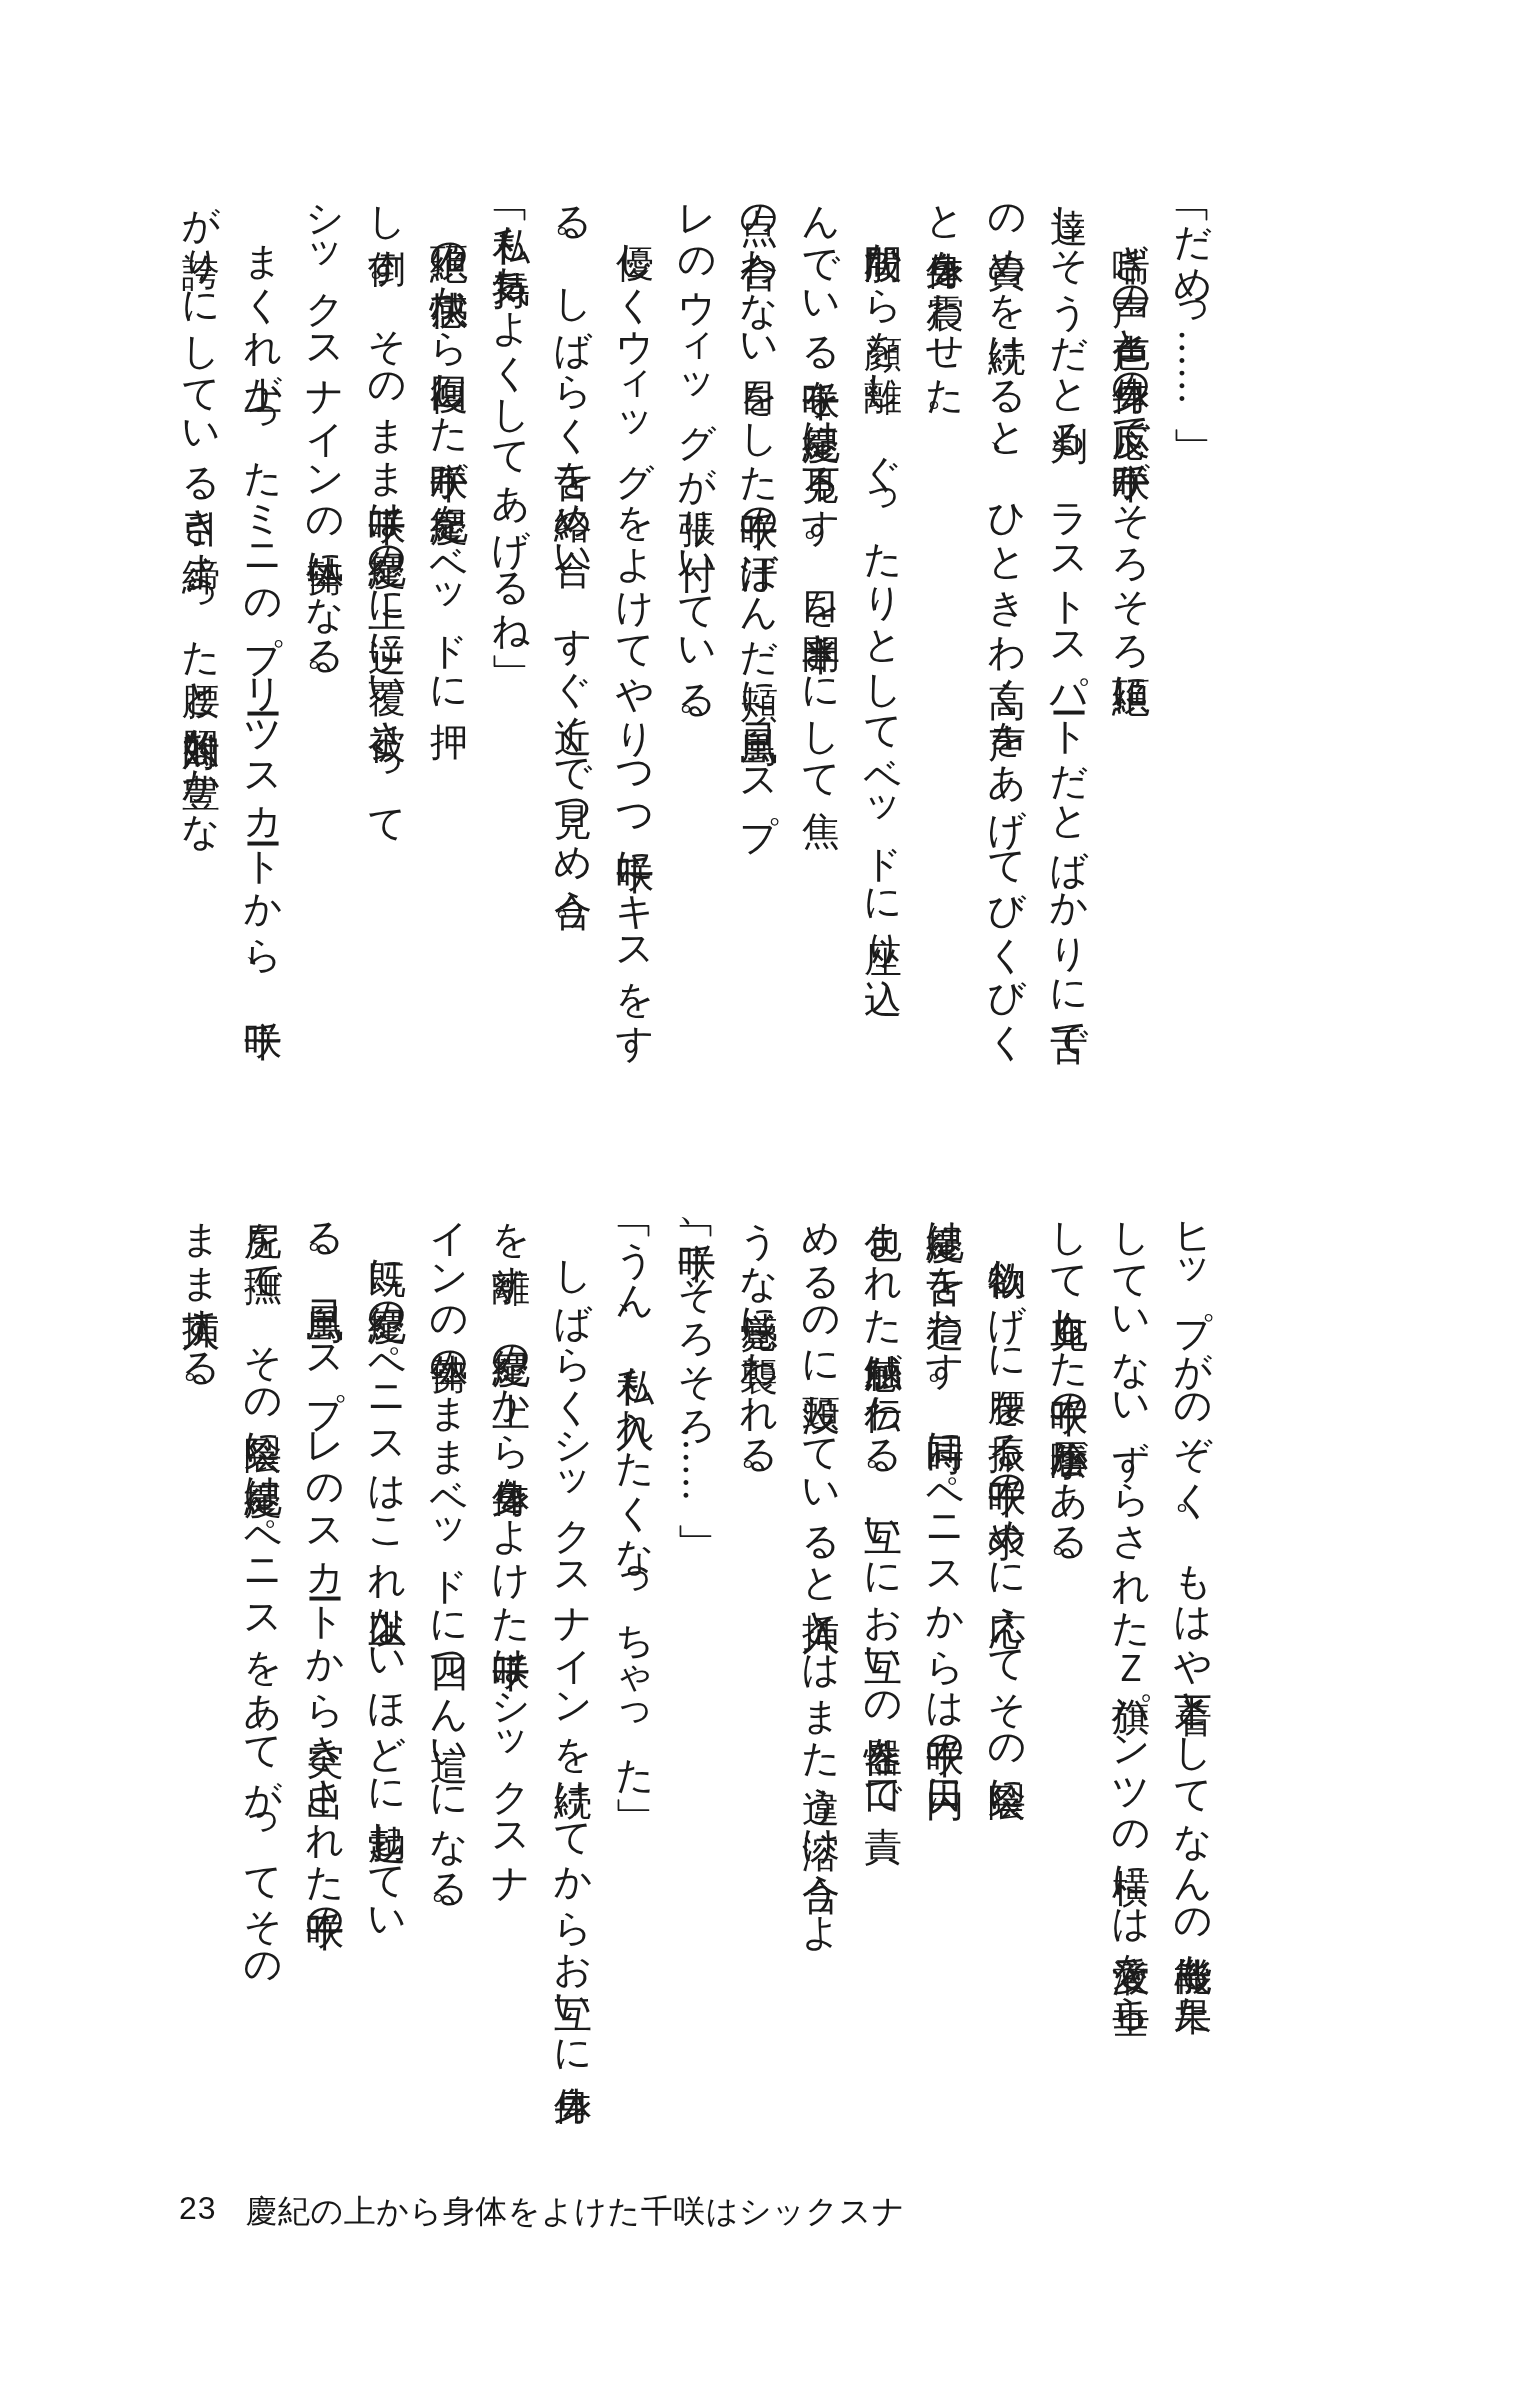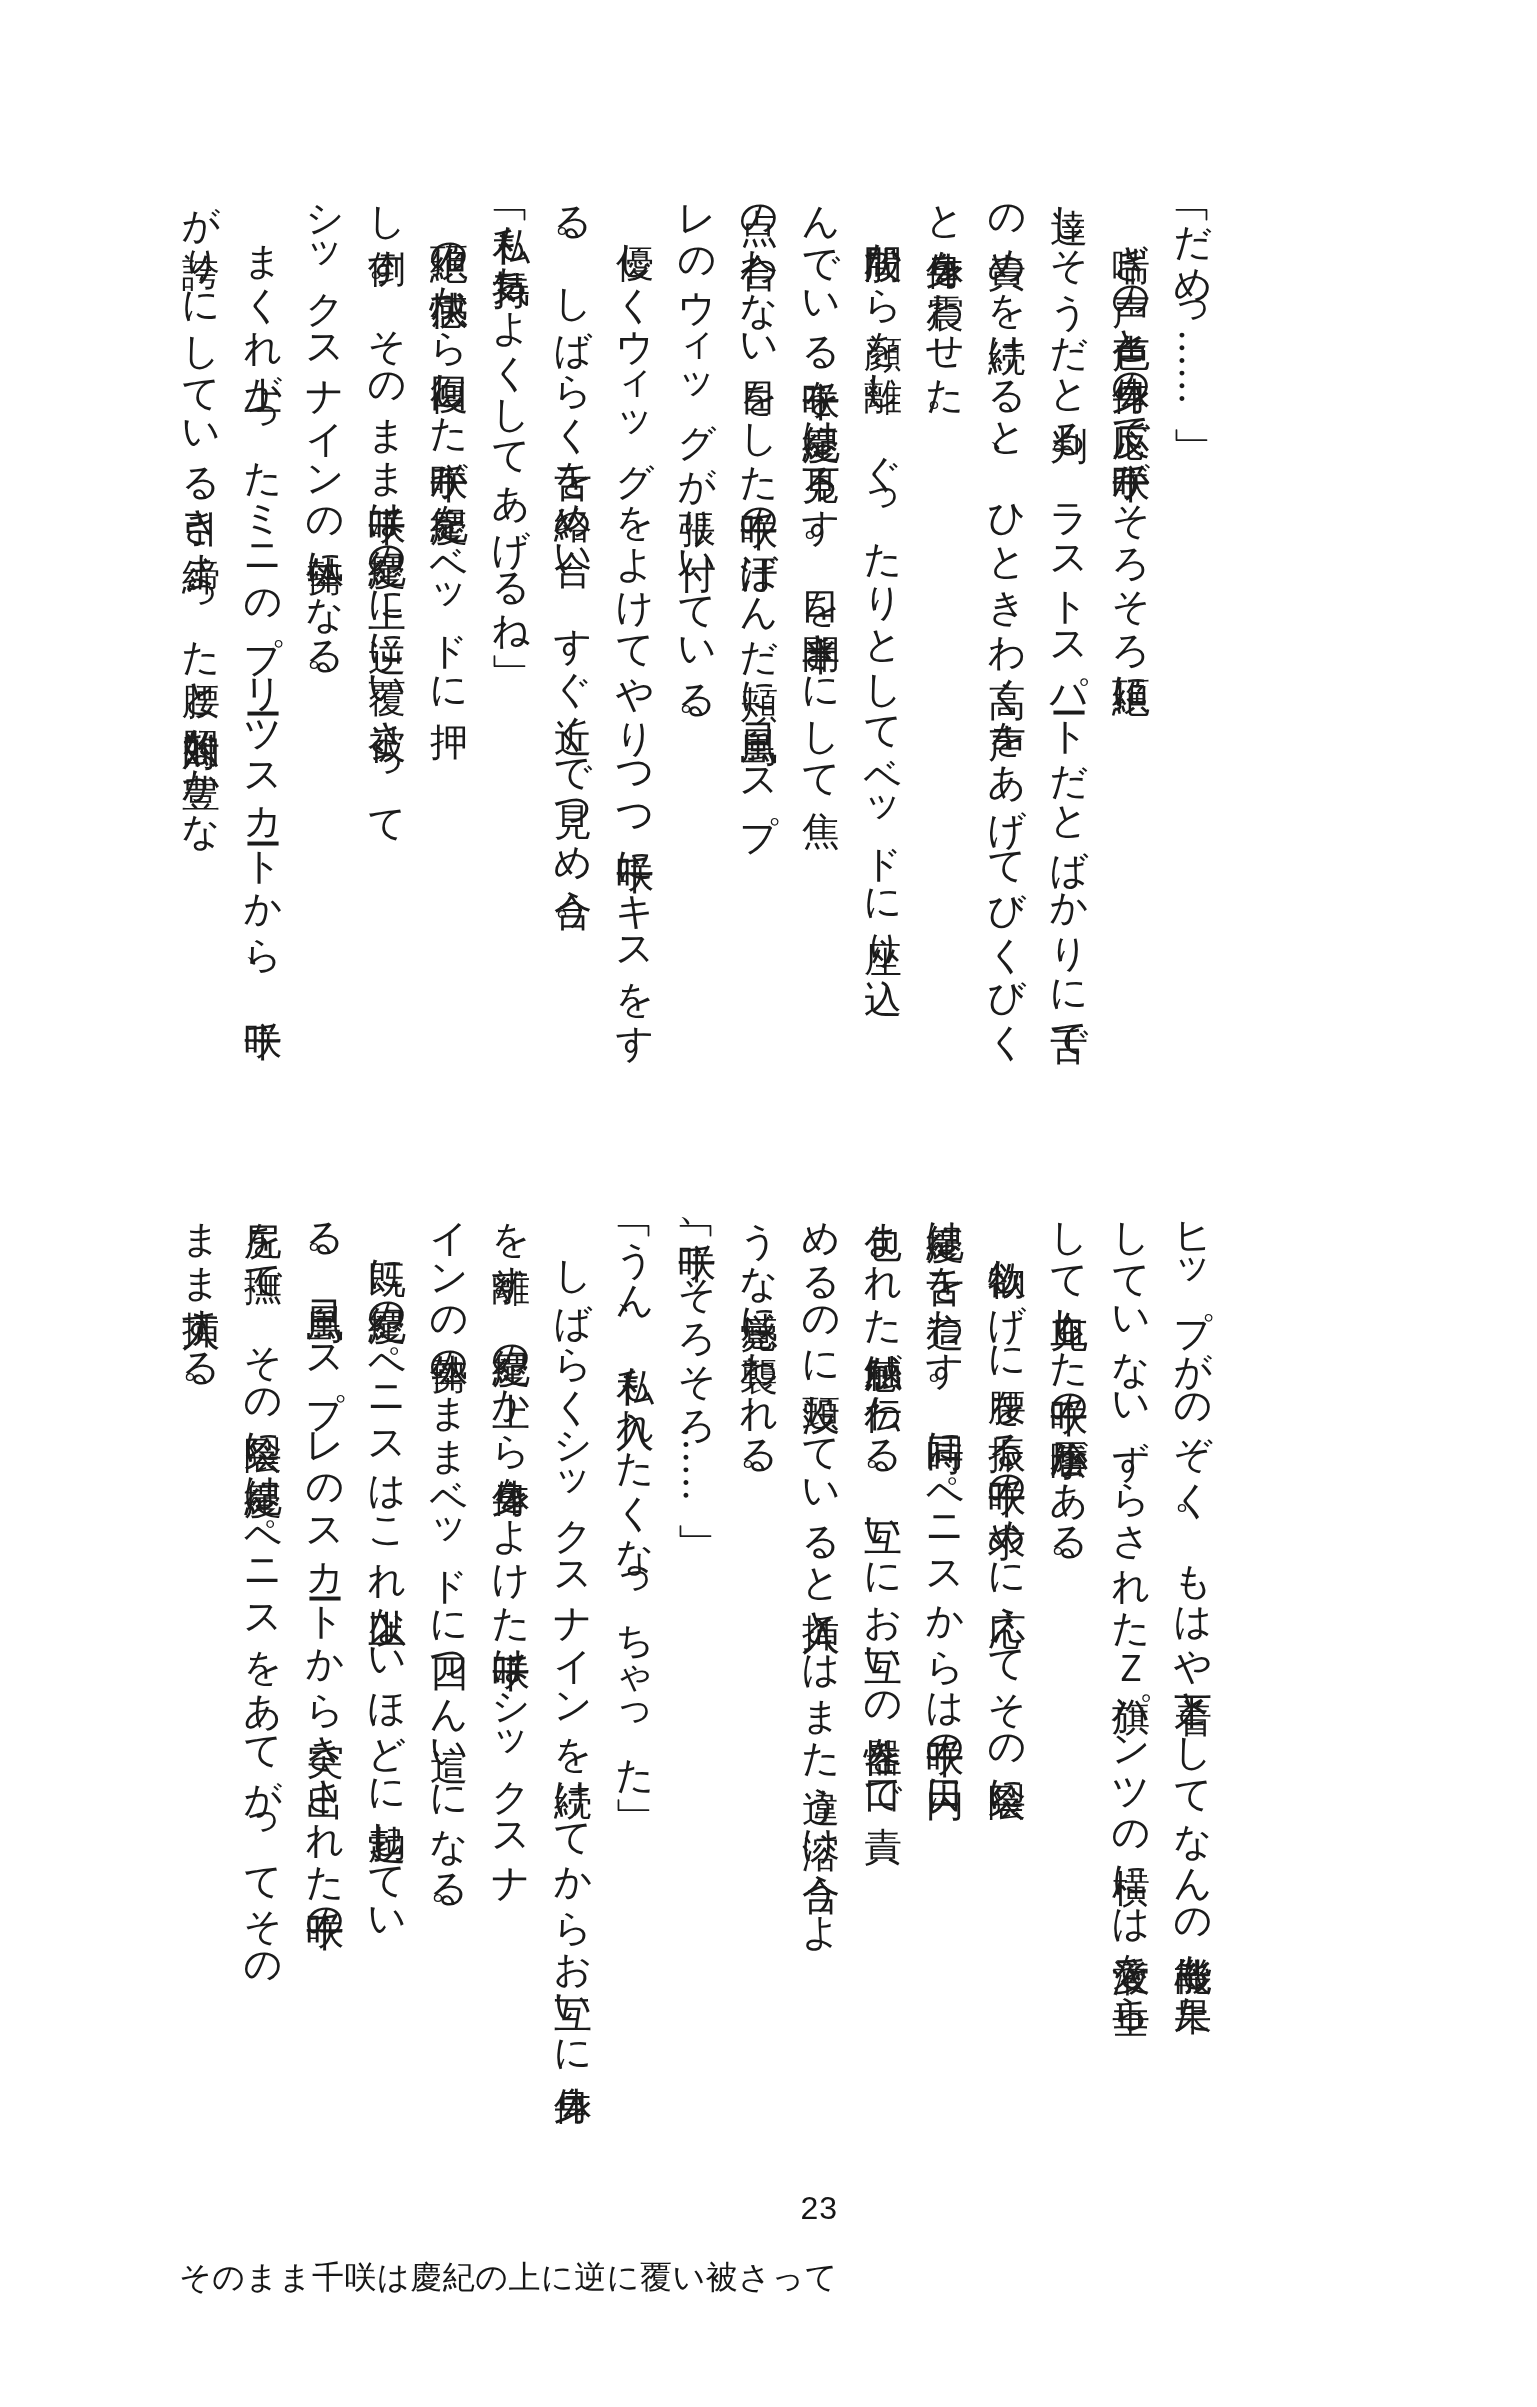--- a/index.html
+++ b/index.html
@@ -35,25 +35,24 @@
     padding: 0;
   }
   .vblock p.half-indent {
     text-indent: 0.5em;
   }
   .footer {
     position: absolute;
     left: 179px;
     top: 2190px;
     display: flex;
-    align-items: flex-end;
+    align-items: flex-start;
     gap: 29px;
     color: #161616;
     font-family: "Liberation Sans", sans-serif;
-    flex-direction: column;
   }
   .footer .page-num {
     font-size: 32px;
     letter-spacing: 1px;
   }
   .footer .running-title {
     font-size: 32px;
     letter-spacing: 0.5px;
   }
 </style>
@@ -97,17 +96,17 @@
     <p>を離す。慶紀の上から身体をよけた千咲はシックスナ</p>
     <p>インの体勢のままベッドに四つん這いになる。</p>
     <p>　既に慶紀のペニスはこれ以上ないほどに勃起してい</p>
     <p>る。島風コスプレのスカートから突き出された千咲の</p>
     <p>尻を撫で、その陰裂に慶紀はペニスをあてがってその</p>
     <p>まま挿入する。</p>
   </section>
 
   <footer class="footer">
     <span class="page-num">23</span>
-    <span class="running-title">そのまま千咲は慶紀の上に逆に覆い被さって</span>
+    <span class="running-title">慶紀の上から身体をよけた千咲はシックスナ</span>
   </footer>
 
 </div>
 
 
 </body></html>

